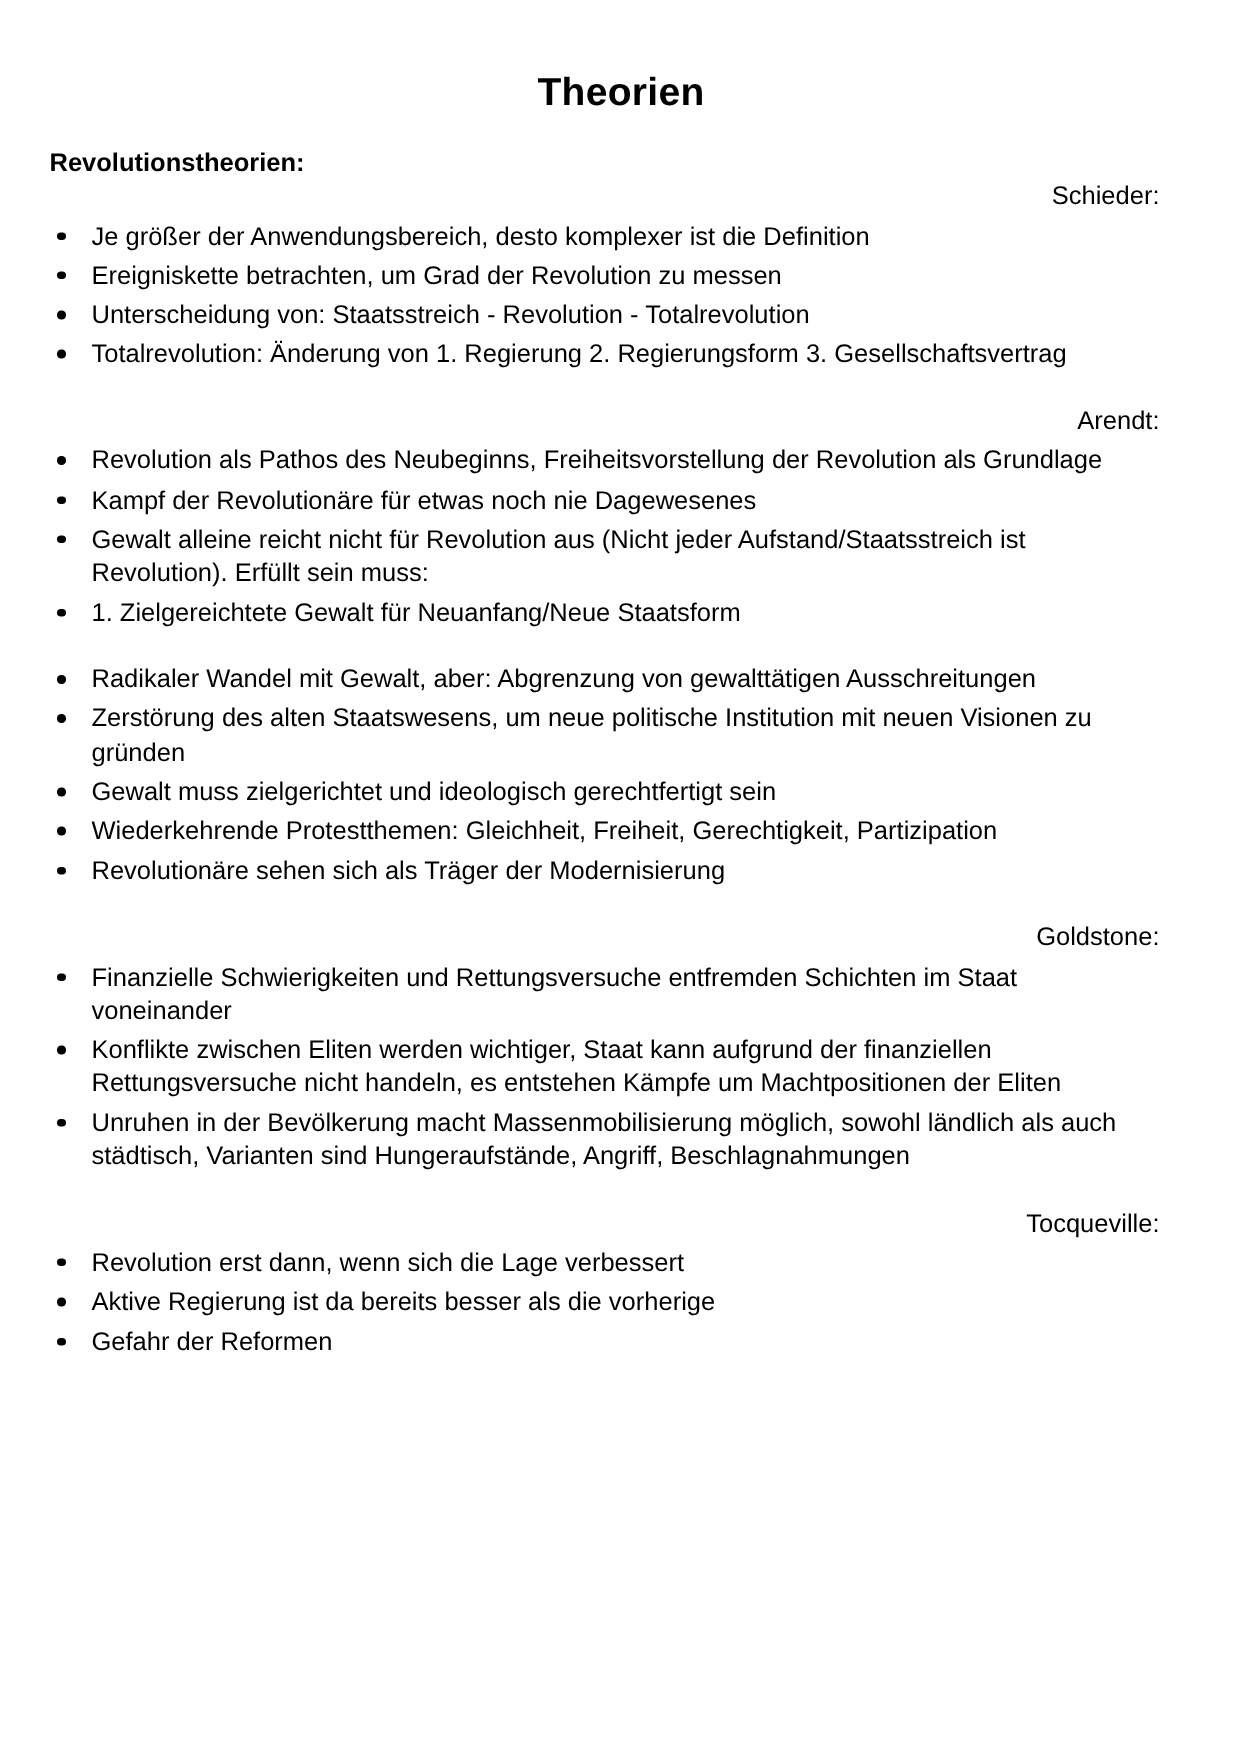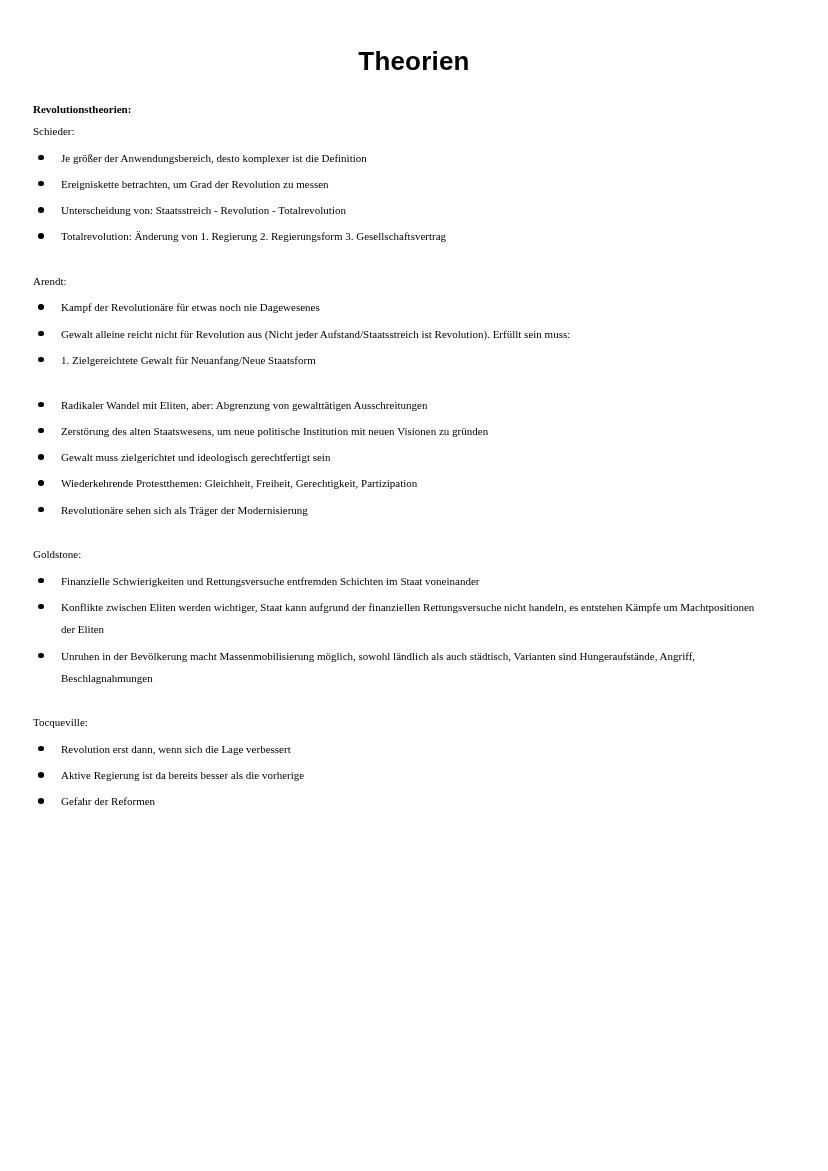--- a/index.html
+++ b/index.html
@@ -31,33 +31,33 @@
       font-size: 26px;
       font-weight: bold;
       line-height: 36px;
       letter-spacing: 0.2px;
     }
     .content {
       position: absolute;
       left: 33px;
       top: 98px;
       width: 740px;
-      font-size: 11px;
+      font-size: 17px;
       line-height: 22.3px;
-      font-family: Liberation Serif, serif;
     }
     .heading {
       font-weight: bold;
       margin: 0;
     }
     .section {
       margin: 0 0 22.3px 0;
     }
     .section-title {
       margin: 0;
+      text-align: right;
     }
     ul.bullets {
       list-style: none;
       margin: 0;
       padding: 0;
     }
     ul.bullets li {
       position: relative;
       padding-left: 24px;
       margin: 4px;
@@ -95,29 +95,30 @@
         <li><span class="bullet"></span><span>Je größer der Anwendungsbereich, desto komplexer ist die Definition</span></li>
         <li><span class="bullet"></span><span>Ereigniskette betrachten, um Grad der Revolution zu messen</span></li>
         <li><span class="bullet"></span><span>Unterscheidung von: Staatsstreich - Revolution - Totalrevolution</span></li>
         <li><span class="bullet"></span><span>Totalrevolution: Änderung von 1. Regierung 2. Regierungsform 3. Gesellschaftsvertrag</span></li>
       </ul>
     </div>
 
     <div class="section">
       <p class="section-title">Arendt:</p>
       <ul class="bullets">
+        <li><span class="bullet"></span><span>Revolution als Pathos des Neubeginns, Freiheitsvorstellung der Revolution als Grundlage</span></li>
         <li><span class="bullet"></span><span>Kampf der Revolutionäre für etwas noch nie Dagewesenes</span></li>
         <li><span class="bullet"></span><span>Gewalt alleine reicht nicht für Revolution aus (Nicht jeder Aufstand/Staatsstreich ist Revolution). Erfüllt sein muss:</span></li>
         <li><span class="bullet"></span><span>1. Zielgereichtete Gewalt für Neuanfang/Neue Staatsform</span></li>
       </ul>
     </div>
 
     <div class="section">
       <ul class="bullets">
-        <li><span class="bullet"></span><span>Radikaler Wandel mit Eliten, aber: Abgrenzung von gewalttätigen Ausschreitungen</span></li>
+        <li><span class="bullet"></span><span>Radikaler Wandel mit Gewalt, aber: Abgrenzung von gewalttätigen Ausschreitungen</span></li>
         <li><span class="bullet"></span><span>Zerstörung des alten Staatswesens, um neue politische Institution mit neuen Visionen zu gründen</span></li>
         <li><span class="bullet"></span><span>Gewalt muss zielgerichtet und ideologisch gerechtfertigt sein</span></li>
         <li><span class="bullet"></span><span>Wiederkehrende Protestthemen: Gleichheit, Freiheit, Gerechtigkeit, Partizipation</span></li>
         <li><span class="bullet"></span><span>Revolutionäre sehen sich als Träger der Modernisierung</span></li>
       </ul>
     </div>
 
     <div class="section">
       <p class="section-title">Goldstone:</p>
       <ul class="bullets">

